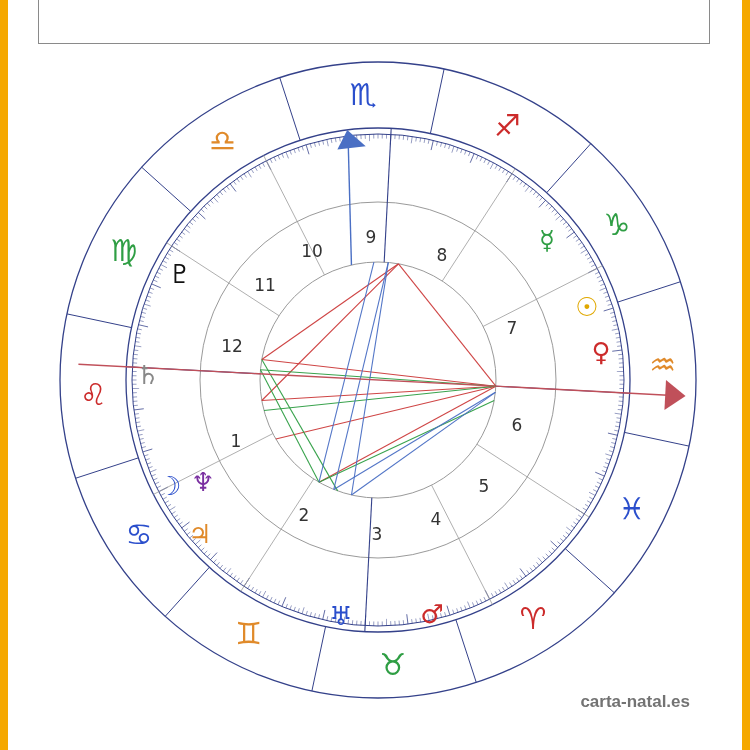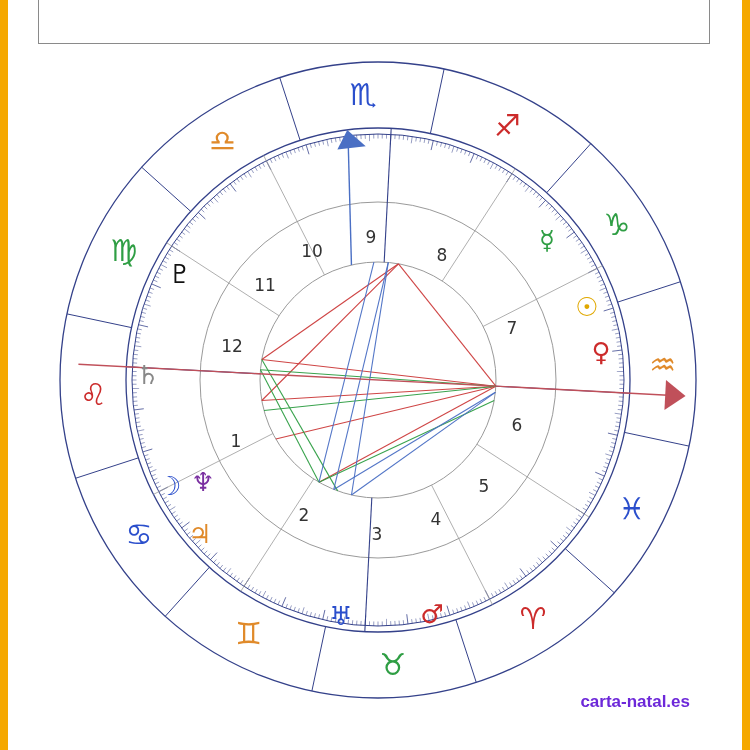--- a/index.html
+++ b/index.html
@@ -50,21 +50,21 @@
     width: 660px;
     height: 660px;
   }
 
   .credit {
     position: absolute;
     right: 60px;
     bottom: 38px;
     font-size: 17px;
     font-weight: bold;
-    color: #6d28d9;
+    color: #737373;
     letter-spacing: 0px;
     font-family: "Liberation Sans", sans-serif;
   }
   text { font-family: "DejaVu Sans", sans-serif; }
 </style>
 </head>
 <body>
 
 <div id="page">
 

